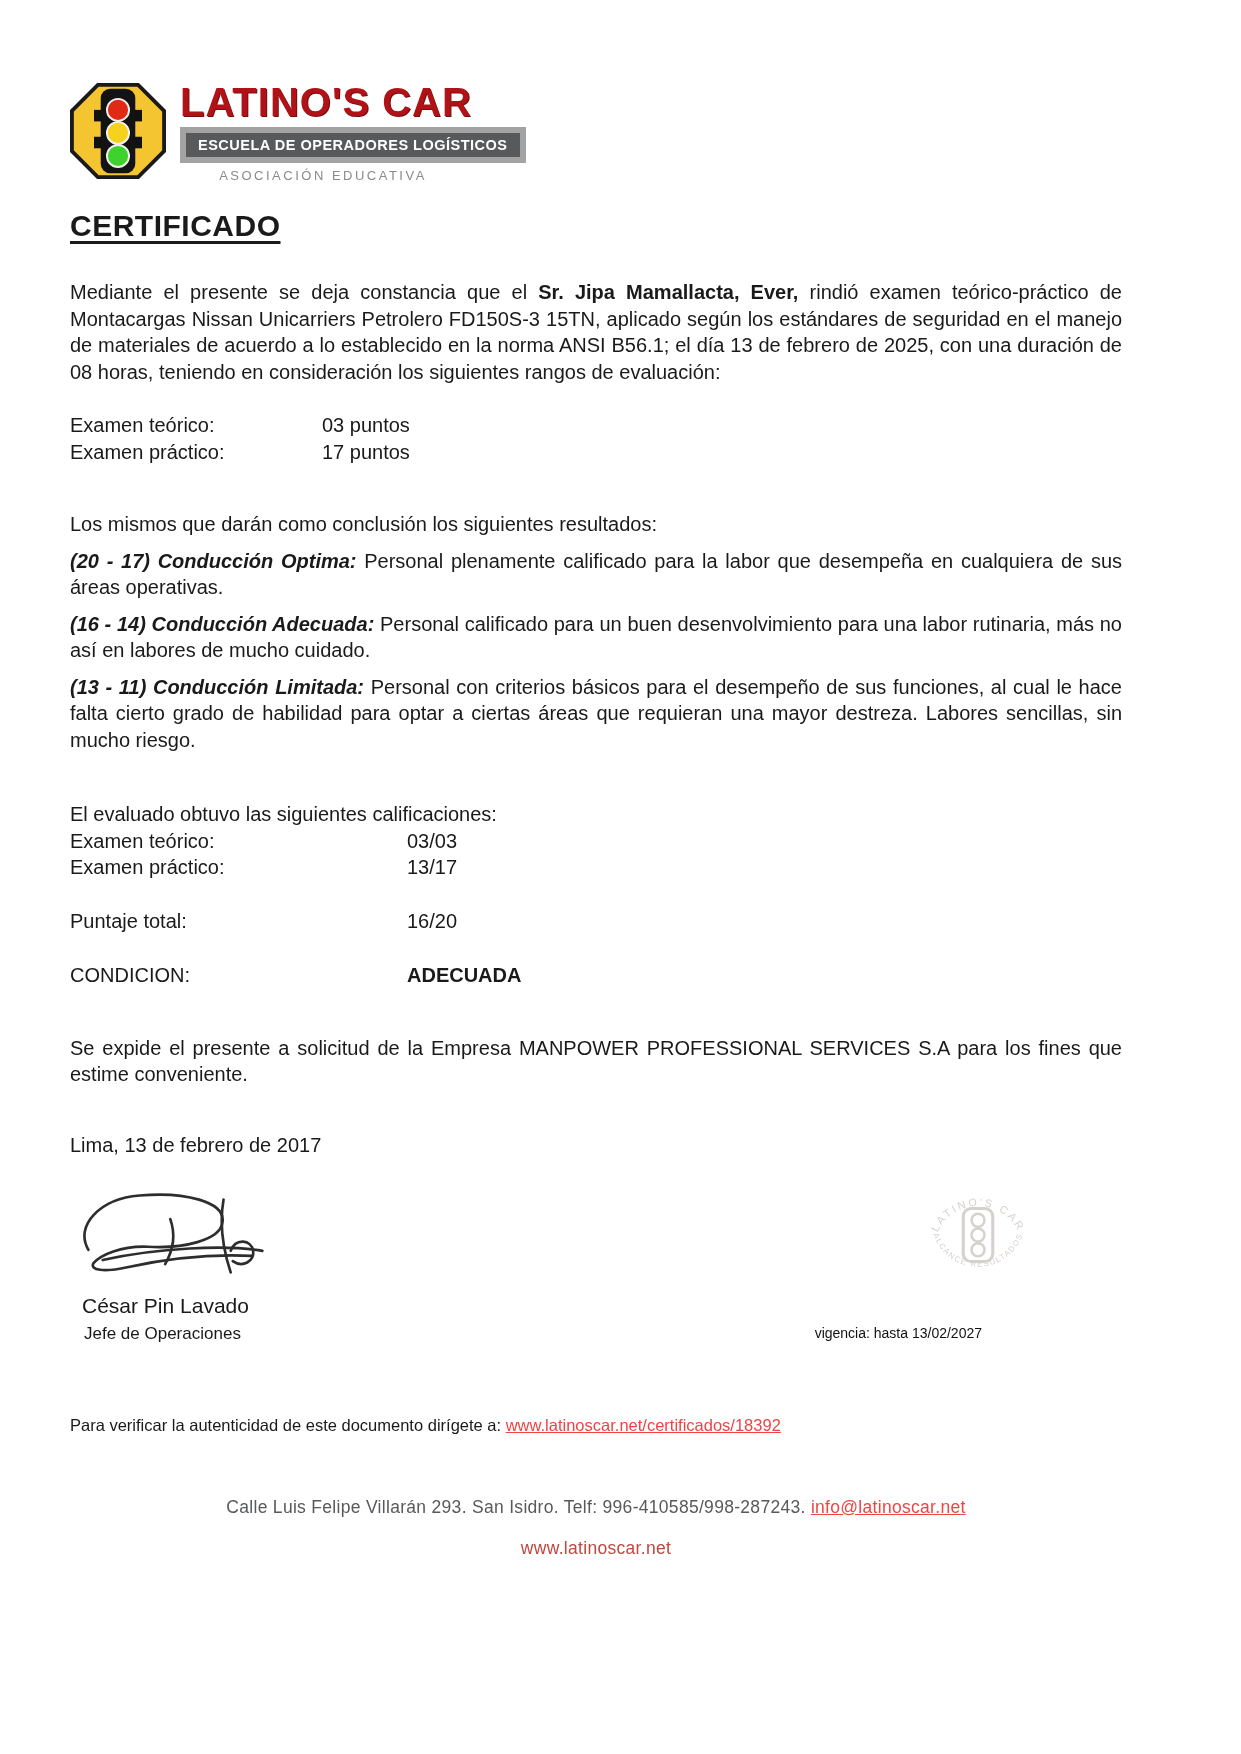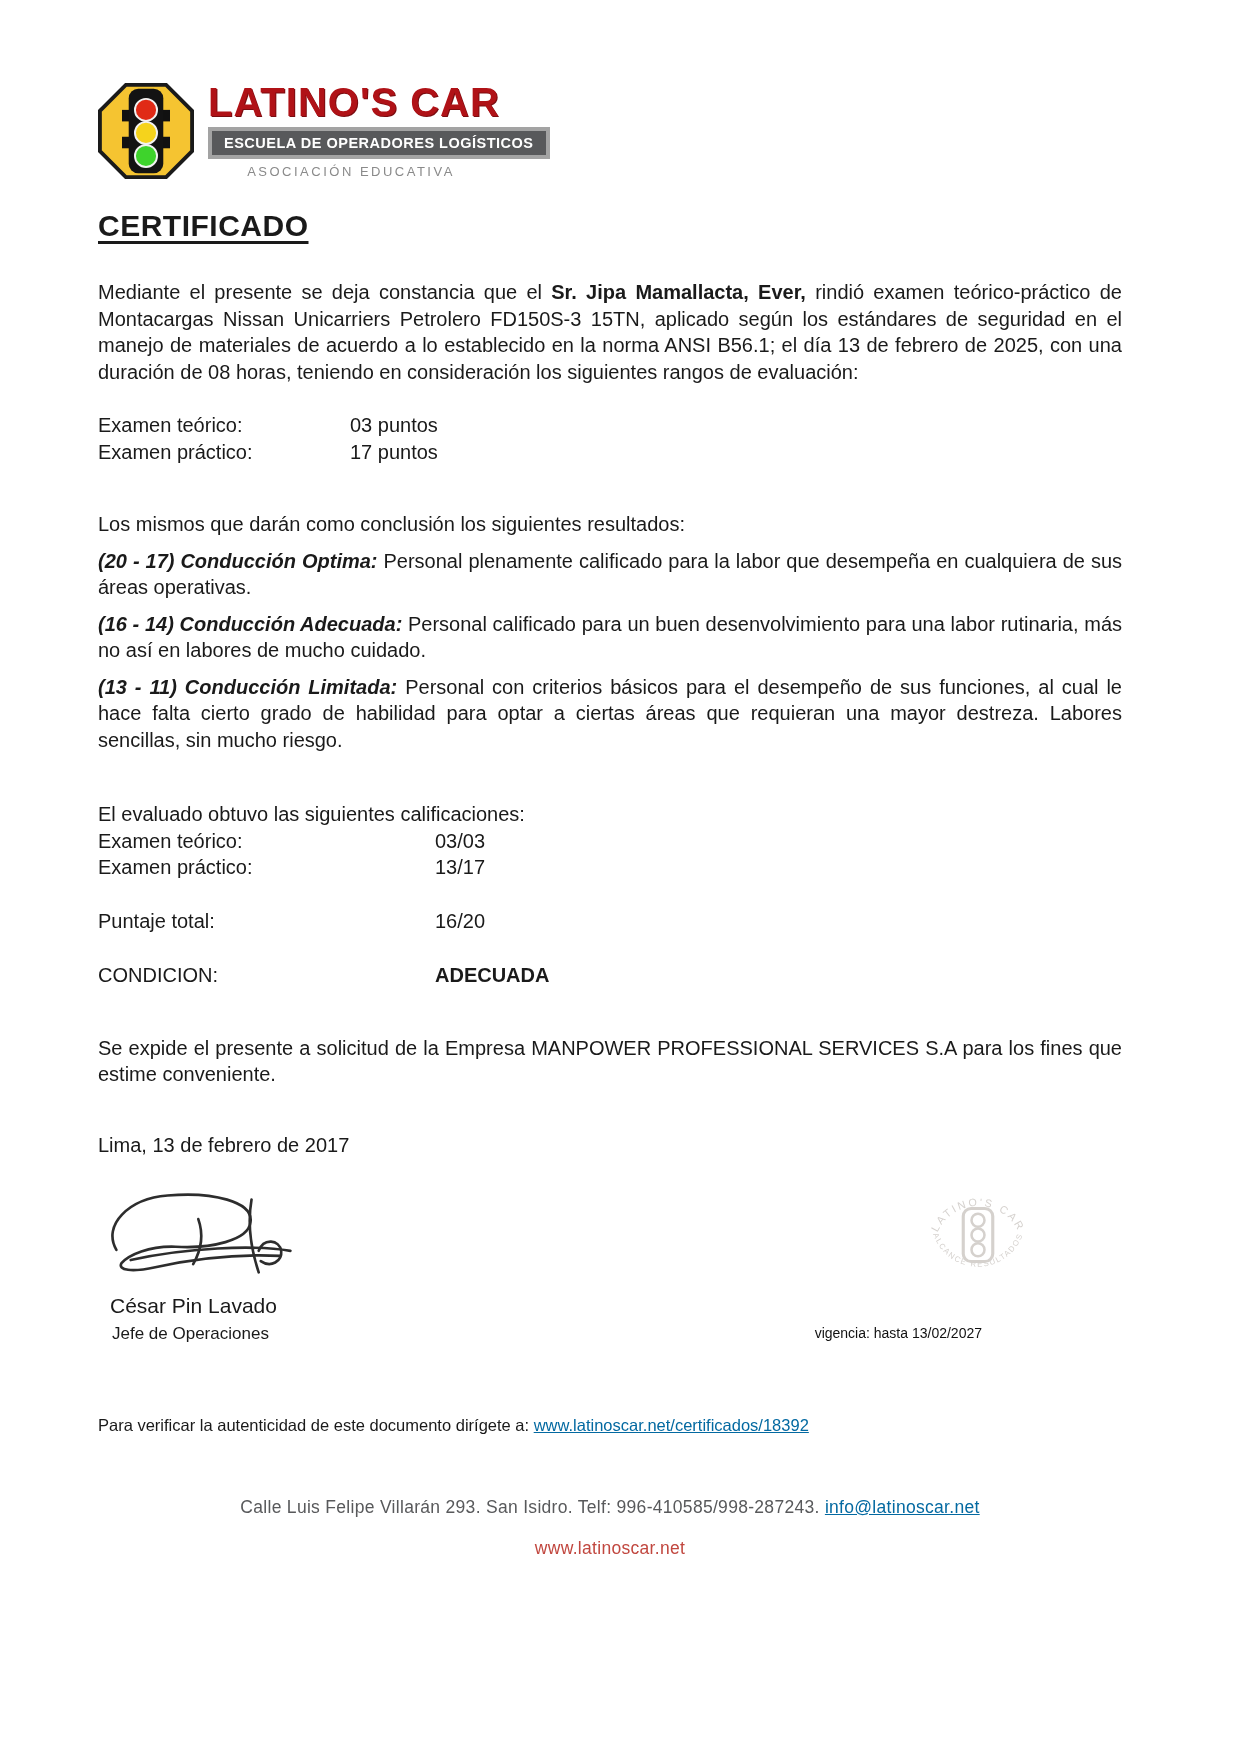--- a/index.html
+++ b/index.html
@@ -2,35 +2,35 @@
 <html><head>
 <meta charset="utf-8">
 <style>
   * { margin:0; padding:0; box-sizing:border-box; }
   html,body { background:#ffffff; }
   body {
     width:1241px; height:1754px; margin:0 auto;
     font-family:"Liberation Sans", sans-serif;
     color:#1a1a1a;
   }
-  .page { width:1241px; height:1754px; padding:75px 119px 0 98px; position:relative; overflow:hidden; }
+  .page { width:1241px; height:1754px; padding:75px 119px 0 70px; position:relative; overflow:hidden; }
 
   
   .logo-row { display:flex; align-items:flex-start; height:104px; }
   .logo-icon { width:96px; height:96px; flex:0 0 auto; margin-top:8px; }
   .logo-text { margin-left:14px; padding-top:6px; }
   .brand-name {
     font-size:40px; font-weight:bold; letter-spacing:1px;
     color:#B01217; text-shadow:1px 1px 0 #7a0c10;
     line-height:1.05; white-space:nowrap;
   }
   .brand-bar {
     margin-top:4px; background:#58595B; color:#ffffff;
     font-size:14.5px; font-weight:bold; letter-spacing:.5px;
-    padding:4px 12px; display:inline-block; border:4px solid #a3a3a3;
+    padding:4px 12px; display:inline-block; border:6px solid #a3a3a3;
     white-space:nowrap;
   }
   .brand-tagline {
     margin-top:5px; color:#8a8a8a; font-size:13px; letter-spacing:2.5px;
     text-align:center; width:286px;
   }
 
   
   .title {
     margin-top:30px; font-size:30px; font-weight:bold;
@@ -66,21 +66,21 @@
   
   .sig-block { position:relative; margin-top:8px; height:246px; }
   .sig-svg { position:absolute; left:2px; top:22px; width:215px; height:98px; }
   .sig-name { position:absolute; left:12px; top:128px; font-size:21px; }
   .sig-role { position:absolute; left:14px; top:158px; font-size:17px; }
   .vigencia { position:absolute; right:140px; top:159px; font-size:14px; color:#111; }
   .stamp { position:absolute; right:85px; top:10px; width:118px; height:118px; opacity:.55; }
 
   
   .verify { font-size:16.5px; margin-top:4px; }
-  .verify a, .link-blue { color:#0369a1; text-decoration:underline; }
+  .verify a, .link-blue { color:#ef4444; text-decoration:underline; }
 
   
   .footer { margin-top:62px; text-align:center; color:#58595B; font-size:17.5px; letter-spacing:.3px; }
   .footer .www { color:#C1473F; margin-top:20px; }
 </style>
 </head>
 <body>
 
 <div class="page">
 

